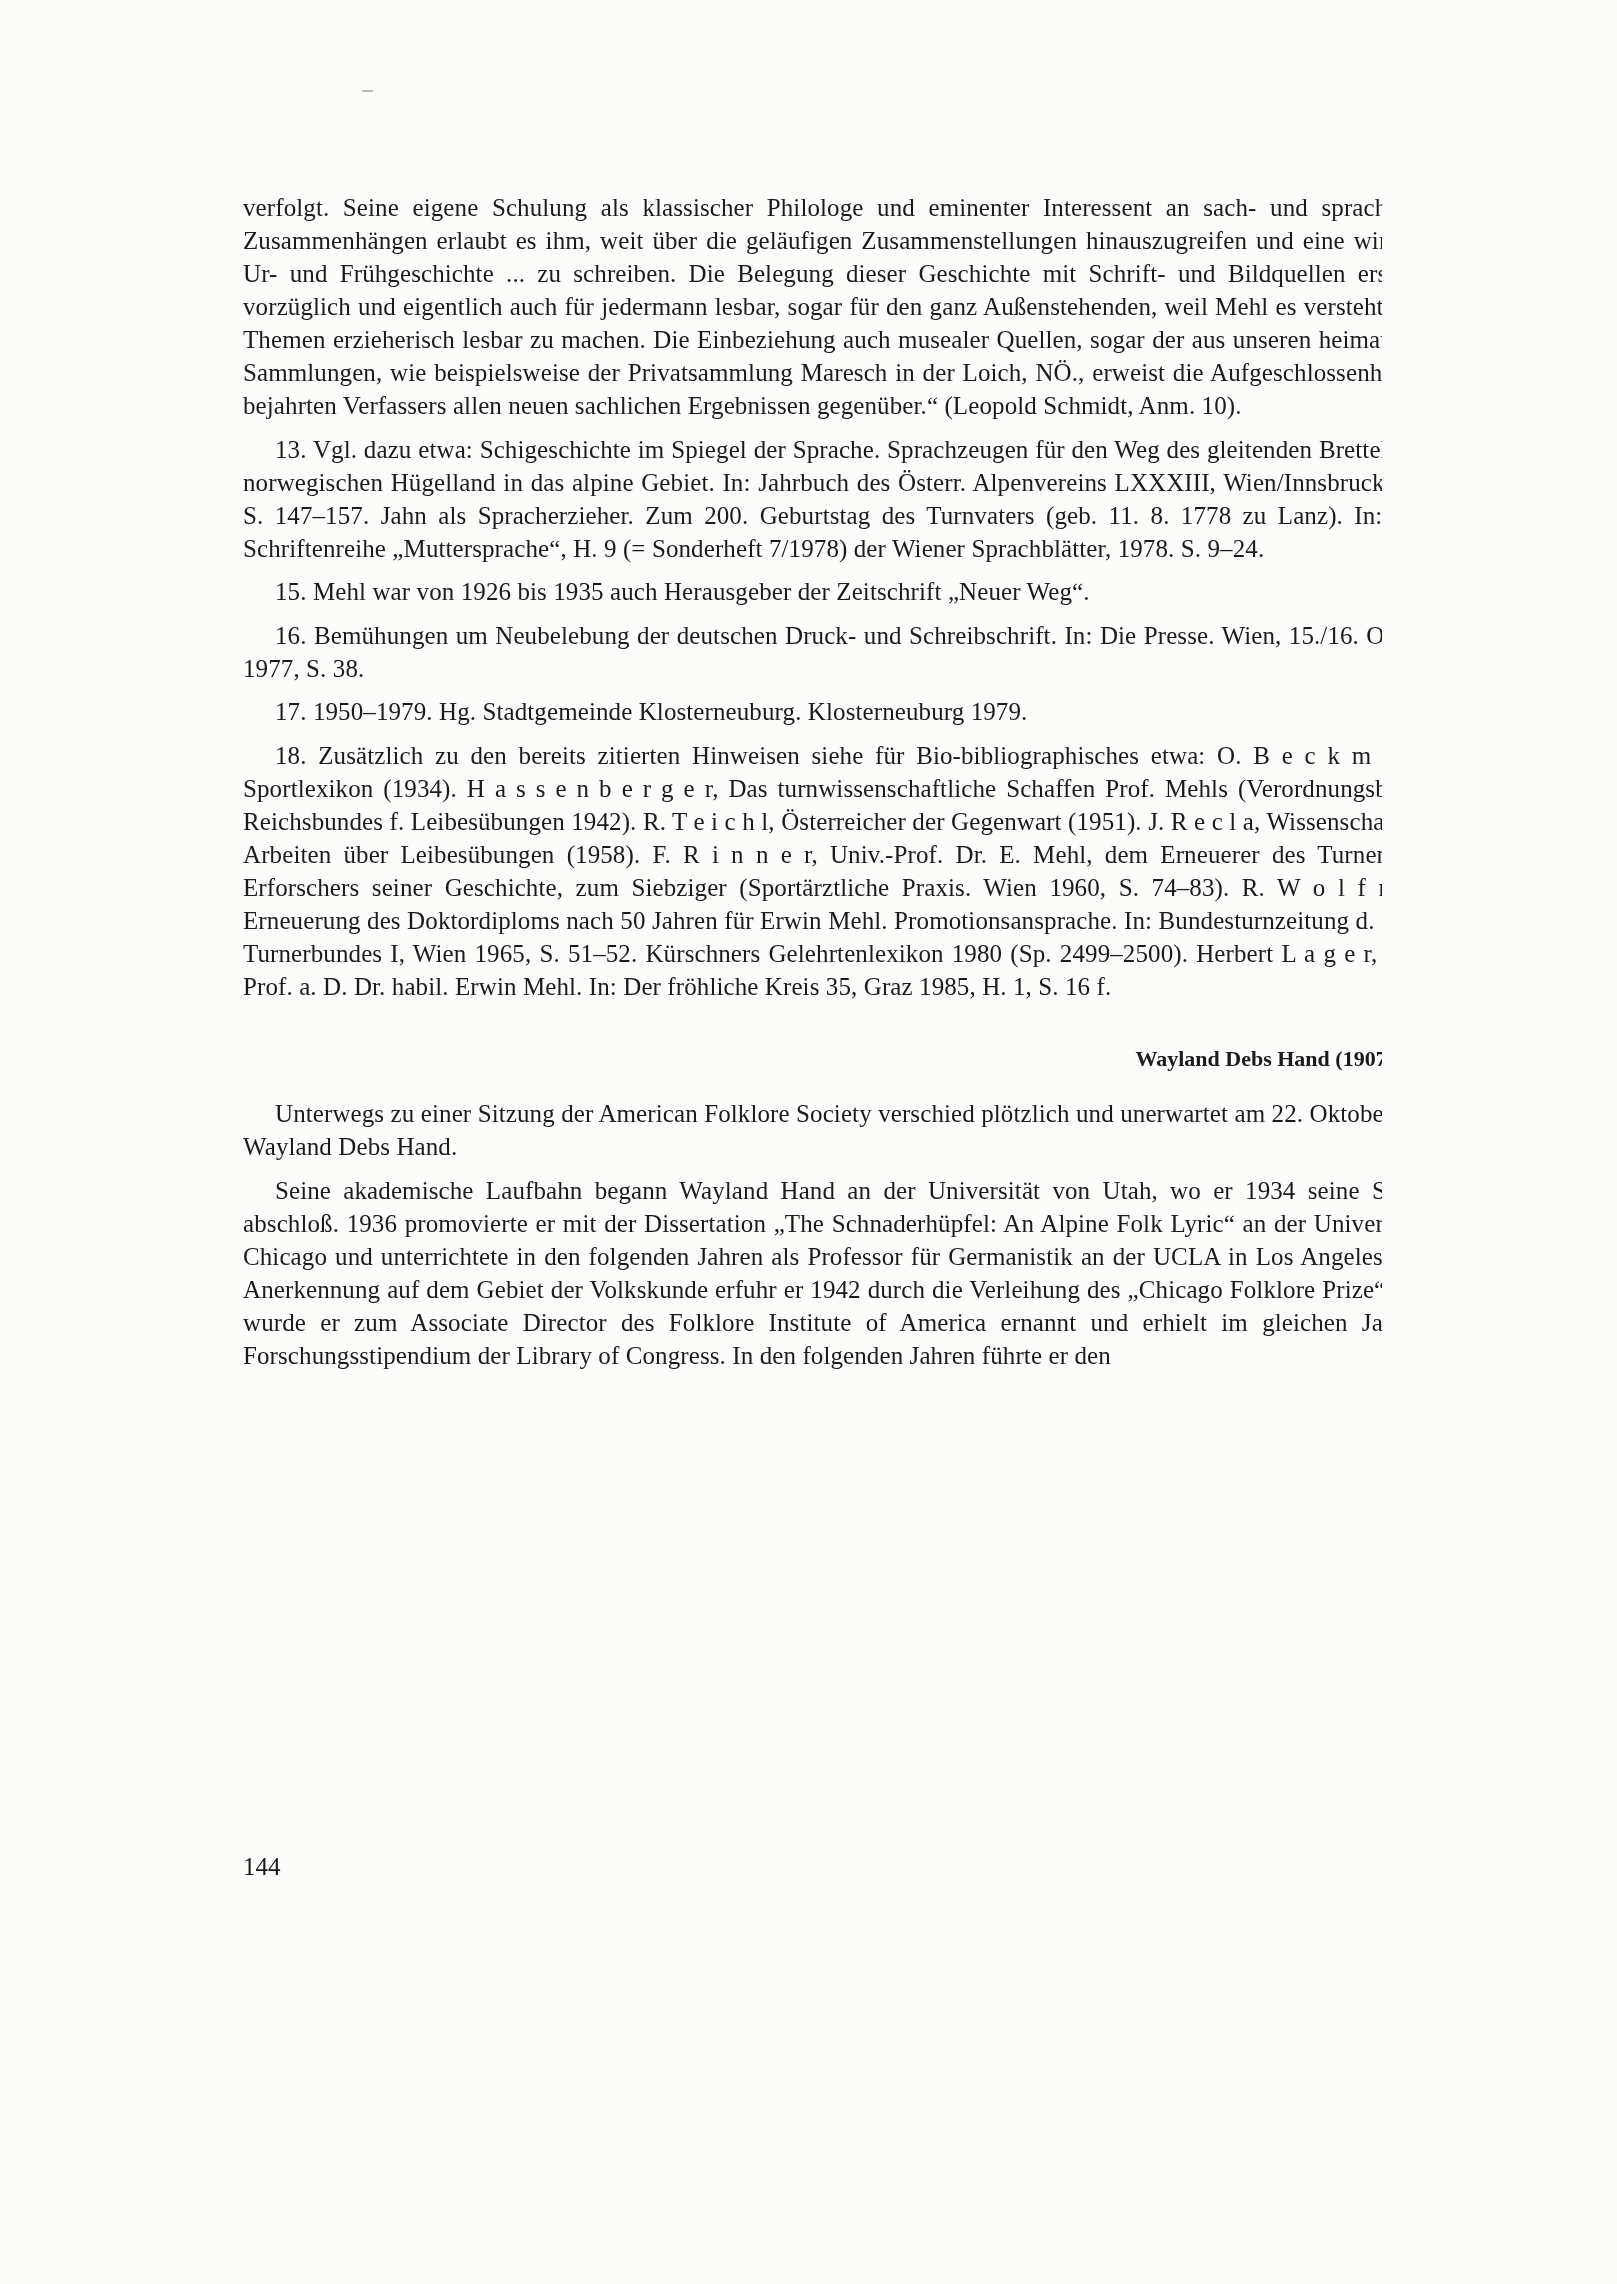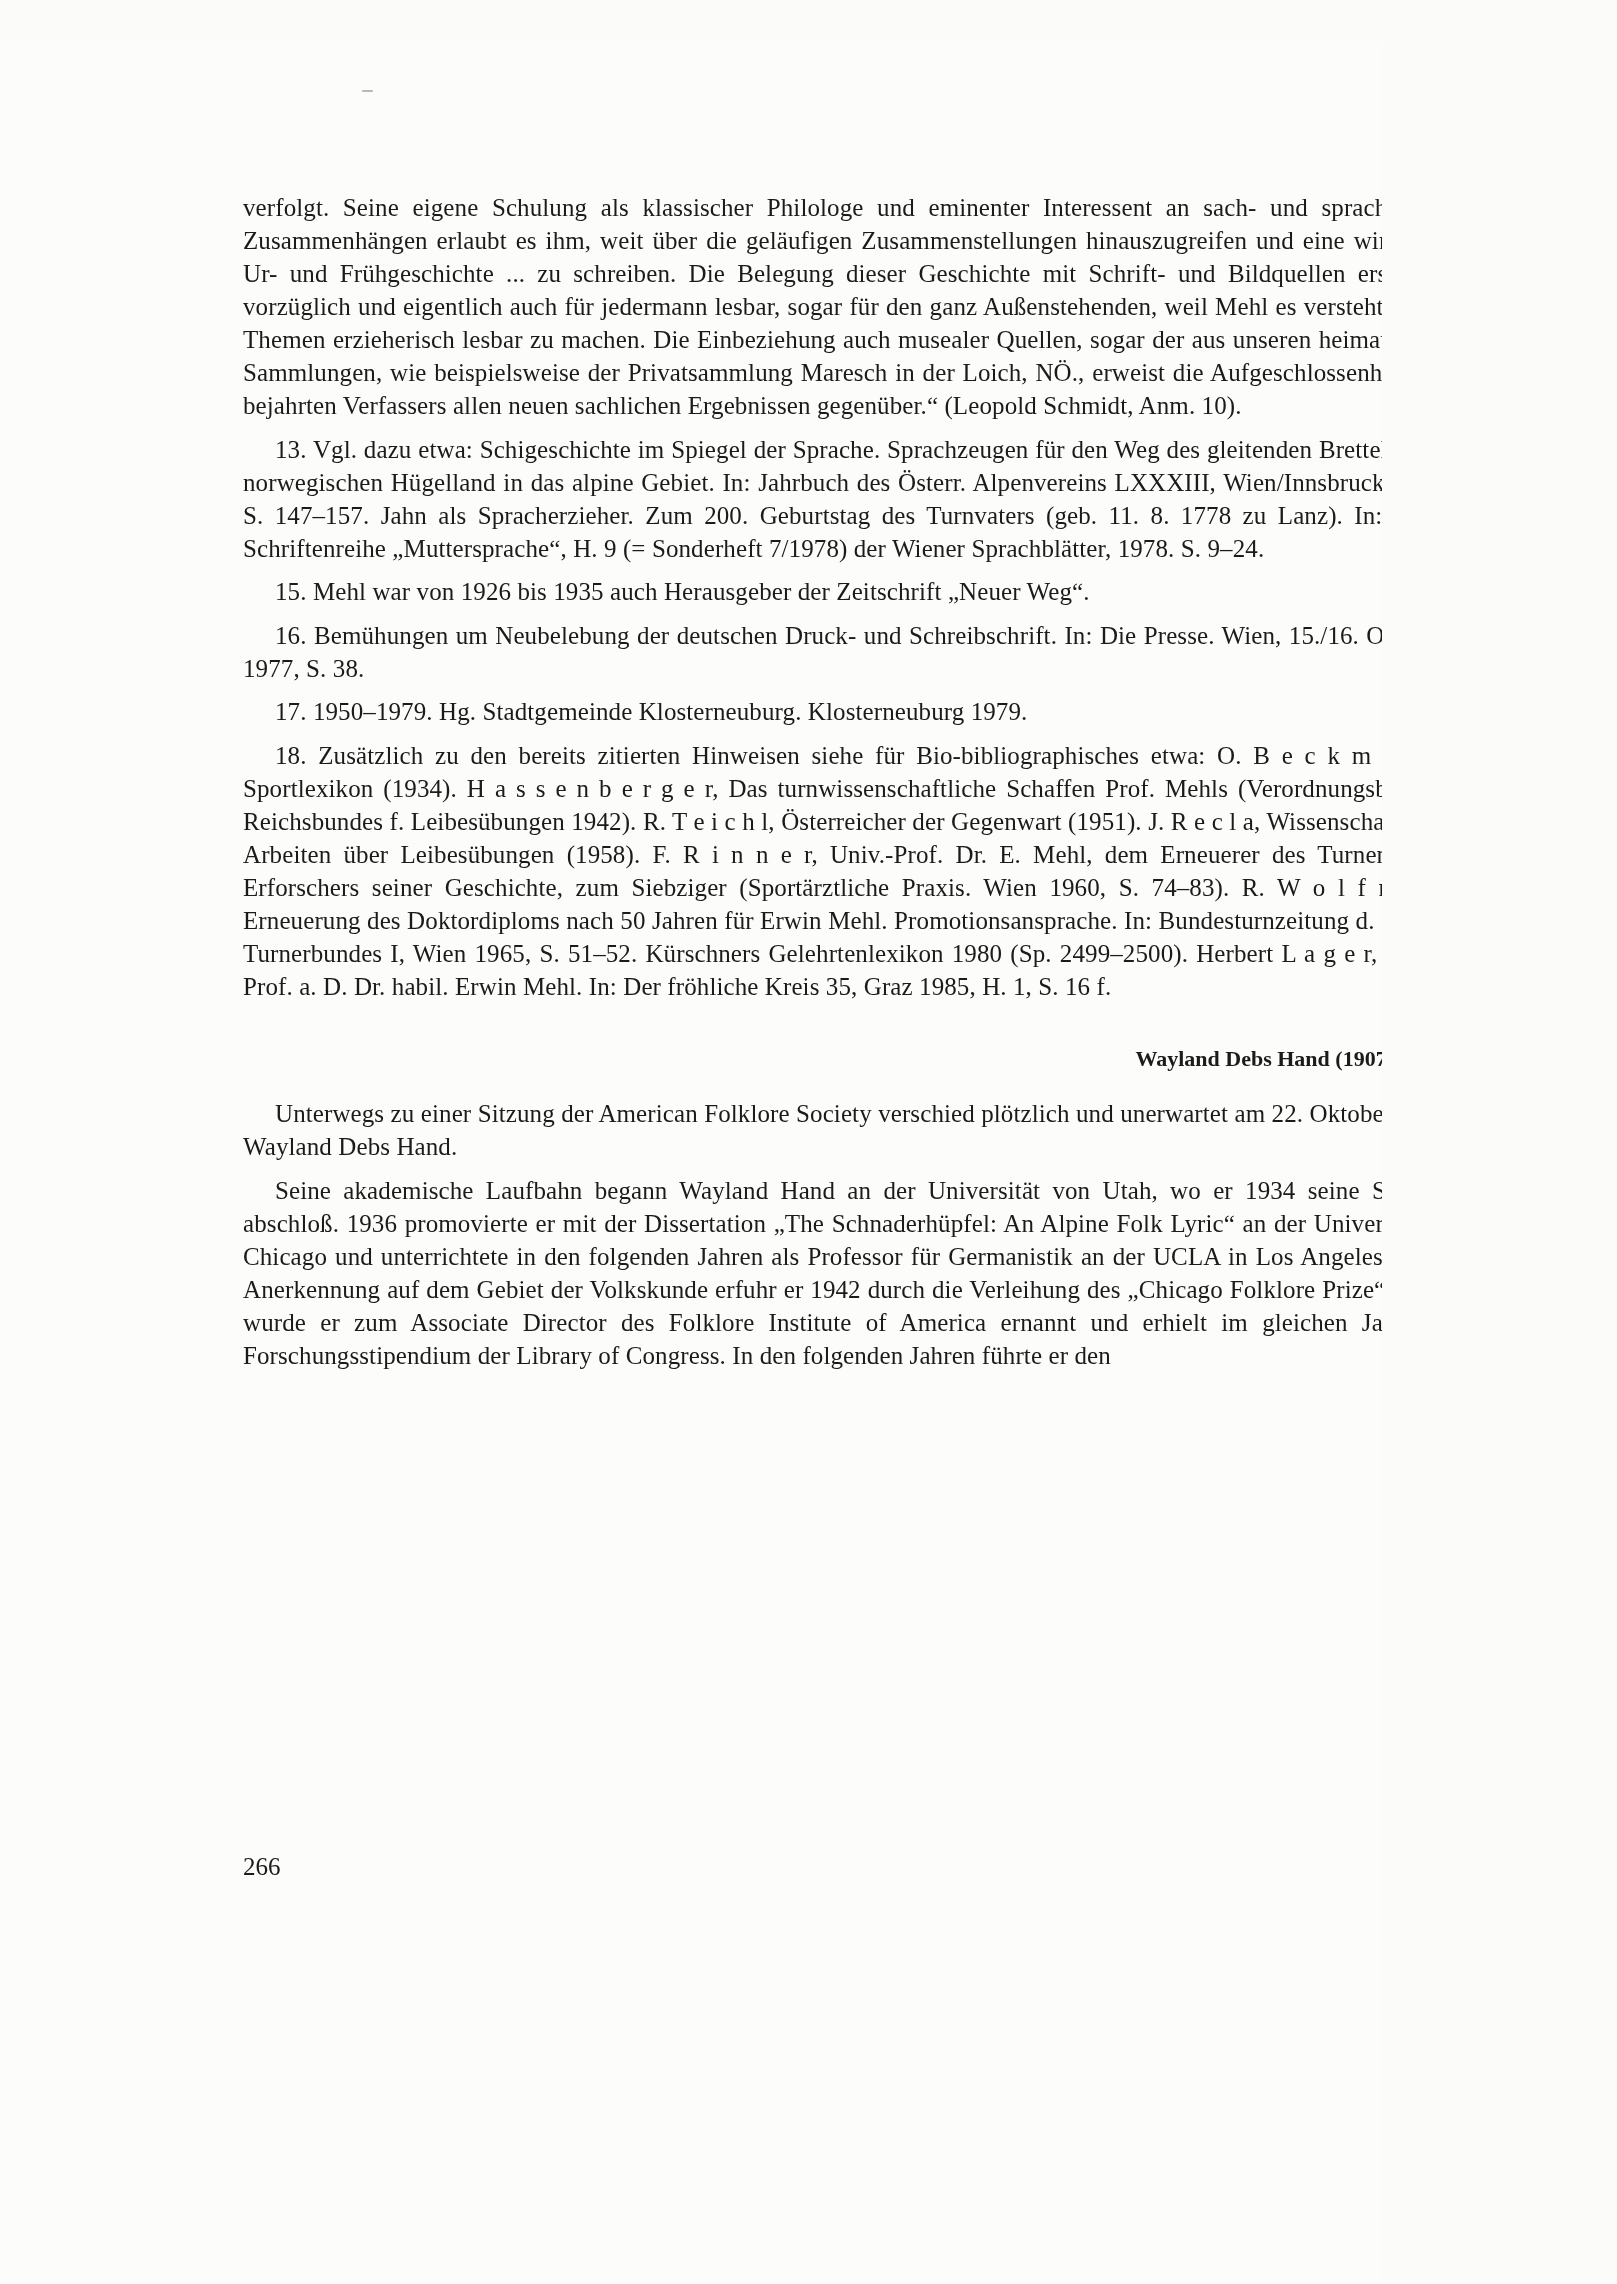--- a/index.html
+++ b/index.html
@@ -82,16 +82,16 @@
     <p class="note">18. Zusätzlich zu den bereits zitierten Hinweisen siehe für Bio-bibliographisches etwa: O. B e c k m a n n, Sportlexikon (1934). H a s s e n b e r g e r, Das turnwissenschaftliche Schaffen Prof. Mehls (Verordnungsblatt d. Reichsbundes f. Leibesübungen 1942). R. T e i c h l, Österreicher der Gegenwart (1951). J. R e c l a, Wissenschaftliche Arbeiten über Leibesübungen (1958). F. R i n n e r, Univ.-Prof. Dr. E. Mehl, dem Erneuerer des Turnens und Erforschers seiner Geschichte, zum Siebziger (Sportärztliche Praxis. Wien 1960, S. 74–83). R. W o l f r a m, Erneuerung des Doktordiploms nach 50 Jahren für Erwin Mehl. Promotionsansprache. In: Bundesturnzeitung d. Österr. Turnerbundes I, Wien 1965, S. 51–52. Kürschners Gelehrtenlexikon 1980 (Sp. 2499–2500). Herbert L a g e r, Univ.-Prof. a. D. Dr. habil. Erwin Mehl. In: Der fröhliche Kreis 35, Graz 1985, H. 1, S. 16 f.</p>
 
     <h2 class="section-heading">Wayland Debs Hand (1907–1986)</h2>
 
     <p class="body-indent">Unterwegs zu einer Sitzung der American Folklore Society verschied plötzlich und unerwartet am 22. Oktober 1985 Wayland Debs Hand.</p>
 
     <p class="body-indent">Seine akademische Laufbahn begann Wayland Hand an der Universität von Utah, wo er 1934 seine Studien abschloß. 1936 promovierte er mit der Dissertation „The Schnaderhüpfel: An Alpine Folk Lyric“ an der University of Chicago und unterrichtete in den folgenden Jahren als Professor für Germanistik an der UCLA in Los Angeles. Erste Anerkennung auf dem Gebiet der Volkskunde erfuhr er 1942 durch die Verleihung des „Chicago Folklore Prize“. 1946 wurde er zum Associate Director des Folklore Institute of America ernannt und erhielt im gleichen Jahr ein Forschungsstipendium der Library of Congress. In den folgenden Jahren führte er den</p>
 
   </div>
 
-  <div class="page-number">266</div>
+  <div class="page-number">144</div>
 
 </div>
 
 
 </body></html>

